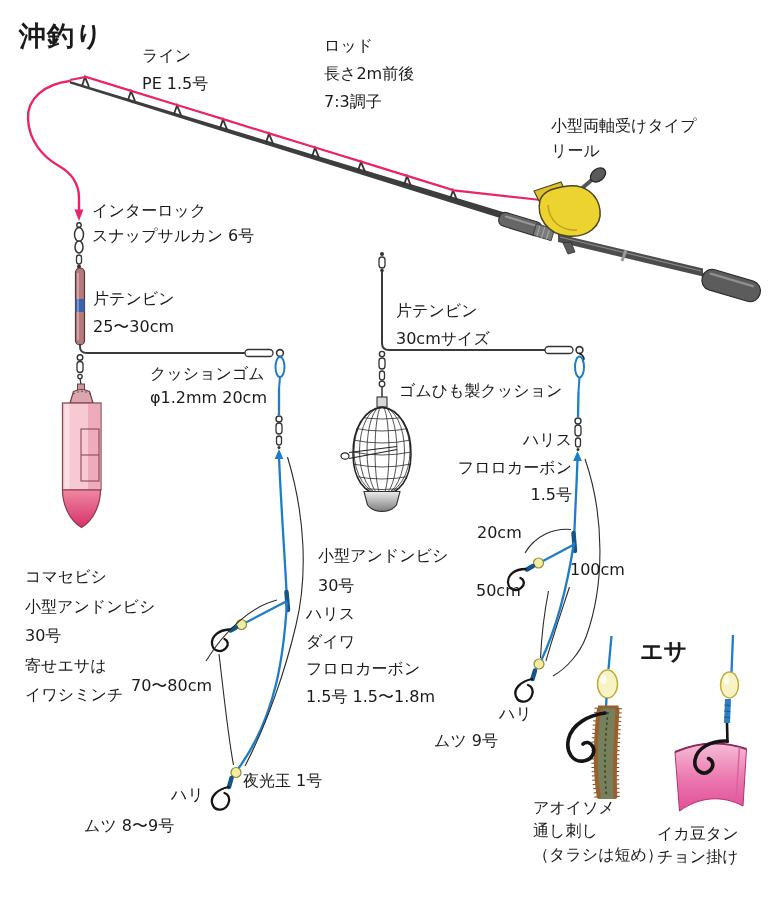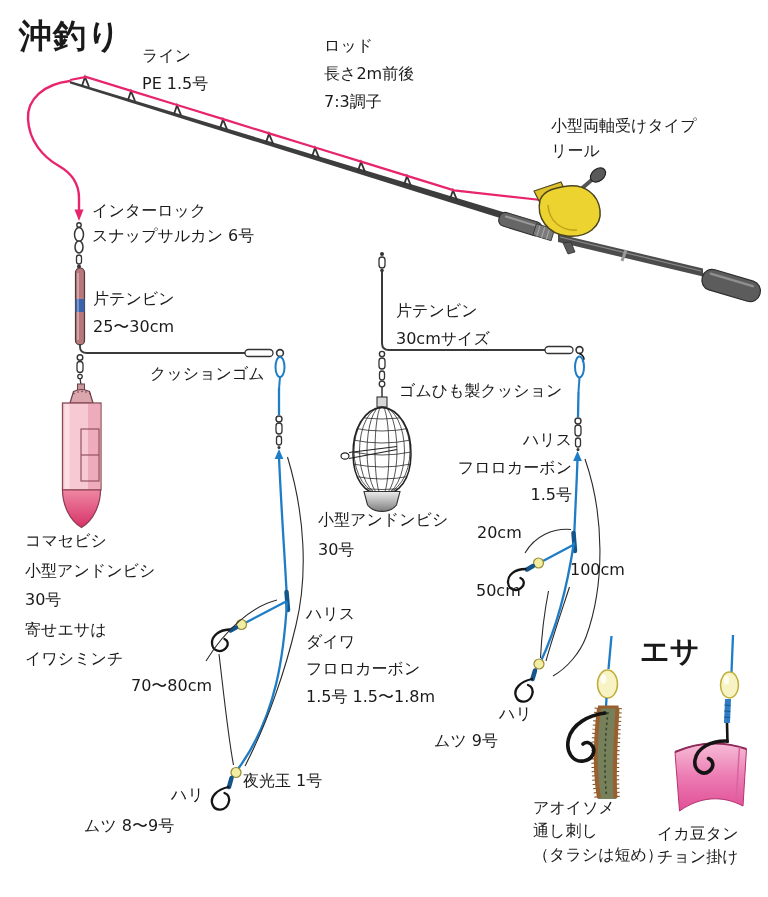--- a/index.html
+++ b/index.html
@@ -5,23 +5,23 @@
   html,body{margin:0;padding:0;background:#fff;}
   #stage{
     position:relative;width:768px;height:897px;background:#ffffff;overflow:hidden;
     font-family:"DejaVu Sans","Liberation Sans",sans-serif;color:#1a1a1a;
   }
   #art{position:absolute;left:0;top:0;}
   .lbl{position:absolute;font-size:16px;line-height:27px;white-space:nowrap;color:#1a1a1a;}
   .lbl span{display:block;}
   .lh25{line-height:25px;}
   .lh28{line-height:28px;}
-  .lh29{line-height:29.5px;}
-  .title{font-size:33px;font-weight:bold;letter-spacing:1px;line-height:36px;}
-  .esa{font-size:29px;font-weight:bold;}
+  .lh29{line-height:29.5px;margin-top:36px;}
+  .title{font-size:27px;font-weight:bold;letter-spacing:1px;line-height:36px;}
+  .esa{font-size:23px;font-weight:bold;}
   .ra{text-align:right;}
 </style>
 </head>
 <body>
 
 <div id="stage">
 
 <svg id="art" width="768" height="897" viewBox="0 0 768 897">
   <defs>
     <linearGradient id="gradCone" x1="0" y1="0" x2="0" y2="1">
@@ -287,20 +287,21 @@
   <span>スナップサルカン 6号</span>
 </div>
 
 <div class="lbl lh28" style="left:93px;top:285px">
   <span>片テンビン</span>
   <span>25〜30cm</span>
 </div>
 
 <div class="lbl" style="left:150px;top:362px;line-height:24px">
   <span>クッションゴム</span>
+  <span>φ1.2mm 20cm</span>
 </div>
 
 <div class="lbl lh28" style="left:396px;top:297px">
   <span>片テンビン</span>
   <span>30cmサイズ</span>
 </div>
 
 <div class="lbl" style="left:399px;top:377px">ゴムひも製クッション</div>
 
 <div class="lbl lh29" style="left:25px;top:526px">

